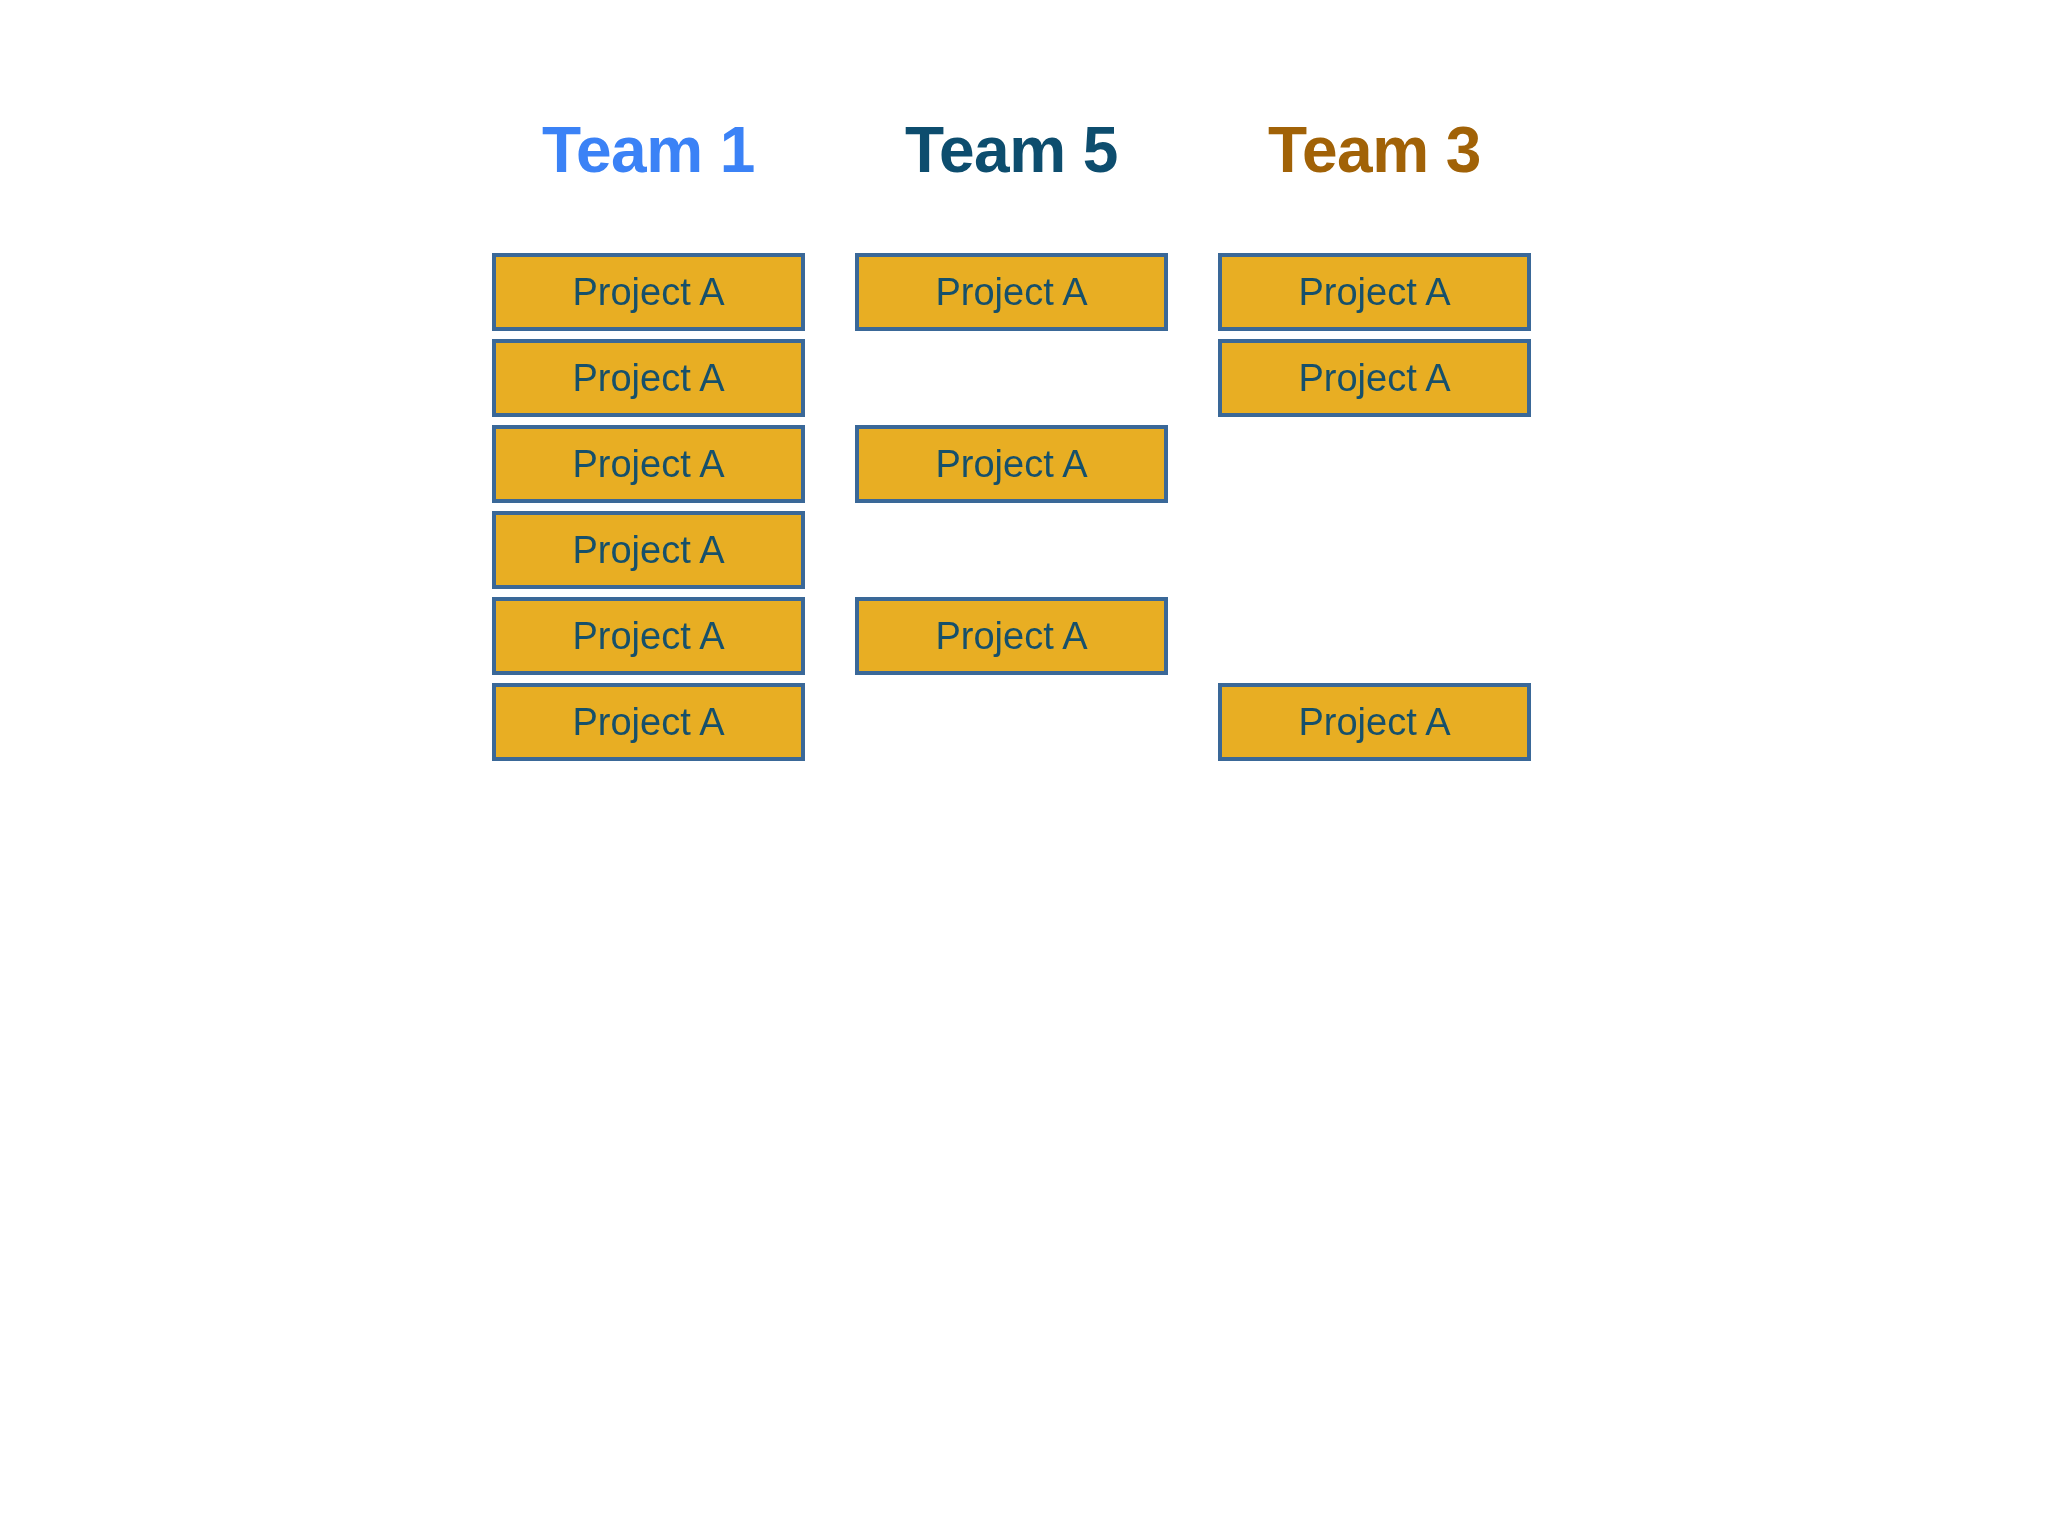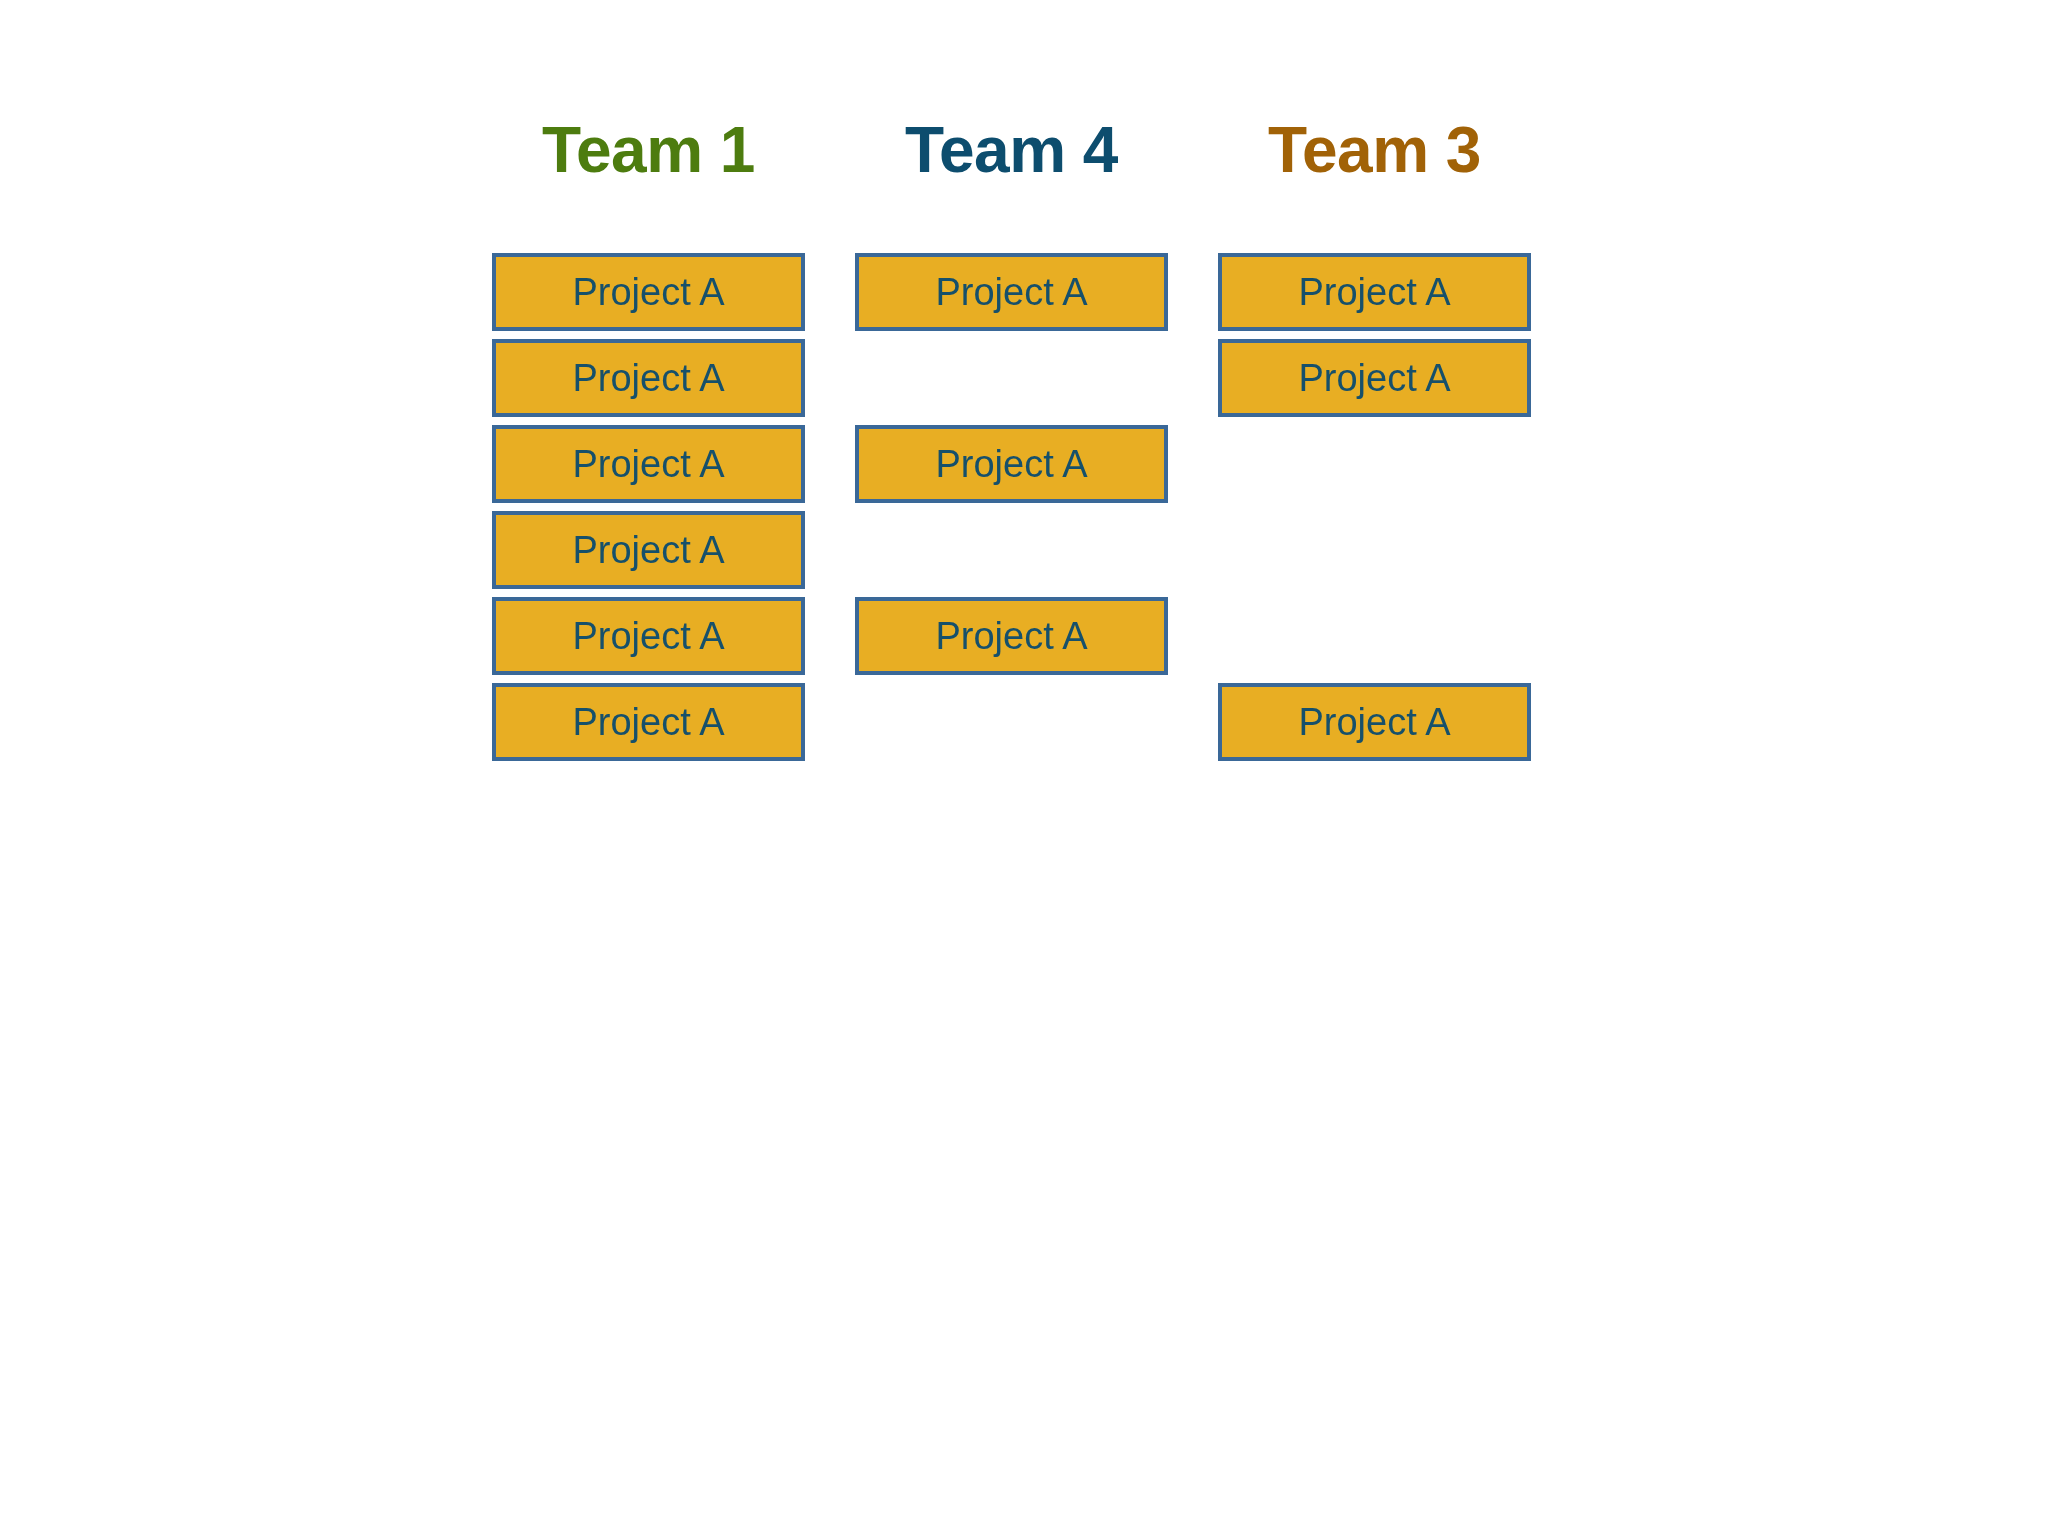--- a/index.html
+++ b/index.html
@@ -65,21 +65,21 @@
     color: #16506B;
     line-height: 1;
     white-space: nowrap;
   }
 </style>
 </head>
 <body style="background: rgb(255, 255, 255);">
 
 <div id="board">
     <div class="column" style="left: 492px;">
-      <div class="column-header" style="color: #4d7c0f;">Team 1</div>
+      <div class="column-header" style="color: #3b82f6;">Team 1</div>
       <div class="slot" style="top: 253px; width: 313px; height: 78px;">
         <div class="card" style="width: 313px; height: 78px; background: rgb(232, 174, 35); border-color: rgb(58, 104, 152);">
           <span class="card-label" style="color: rgb(22, 80, 107);">Project A</span>
         </div>
       </div>
       <div class="slot" style="top: 339px; width: 313px; height: 78px;">
         <div class="card" style="width: 313px; height: 78px; background: rgb(232, 174, 35); border-color: rgb(58, 104, 152);">
           <span class="card-label" style="color: rgb(22, 80, 107);">Project A</span>
         </div>
       </div>
@@ -98,21 +98,21 @@
           <span class="card-label" style="color: rgb(22, 80, 107);">Project A</span>
         </div>
       </div>
       <div class="slot" style="top: 683px; width: 313px; height: 78px;">
         <div class="card" style="width: 313px; height: 78px; background: rgb(232, 174, 35); border-color: rgb(58, 104, 152);">
           <span class="card-label" style="color: rgb(22, 80, 107);">Project A</span>
         </div>
       </div>
     </div>
     <div class="column" style="left: 855px;">
-      <div class="column-header" style="color: rgb(13, 77, 110);">Team 4</div>
+      <div class="column-header" style="color: rgb(13, 77, 110);">Team 5</div>
       <div class="slot" style="top: 253px; width: 313px; height: 78px;">
         <div class="card" style="width: 313px; height: 78px; background: rgb(232, 174, 35); border-color: rgb(58, 104, 152);">
           <span class="card-label" style="color: rgb(22, 80, 107);">Project A</span>
         </div>
       </div>
       <div class="slot empty" style="top: 339px; width: 313px; height: 78px;"></div>
       <div class="slot" style="top: 425px; width: 313px; height: 78px;">
         <div class="card" style="width: 313px; height: 78px; background: rgb(232, 174, 35); border-color: rgb(58, 104, 152);">
           <span class="card-label" style="color: rgb(22, 80, 107);">Project A</span>
         </div>

